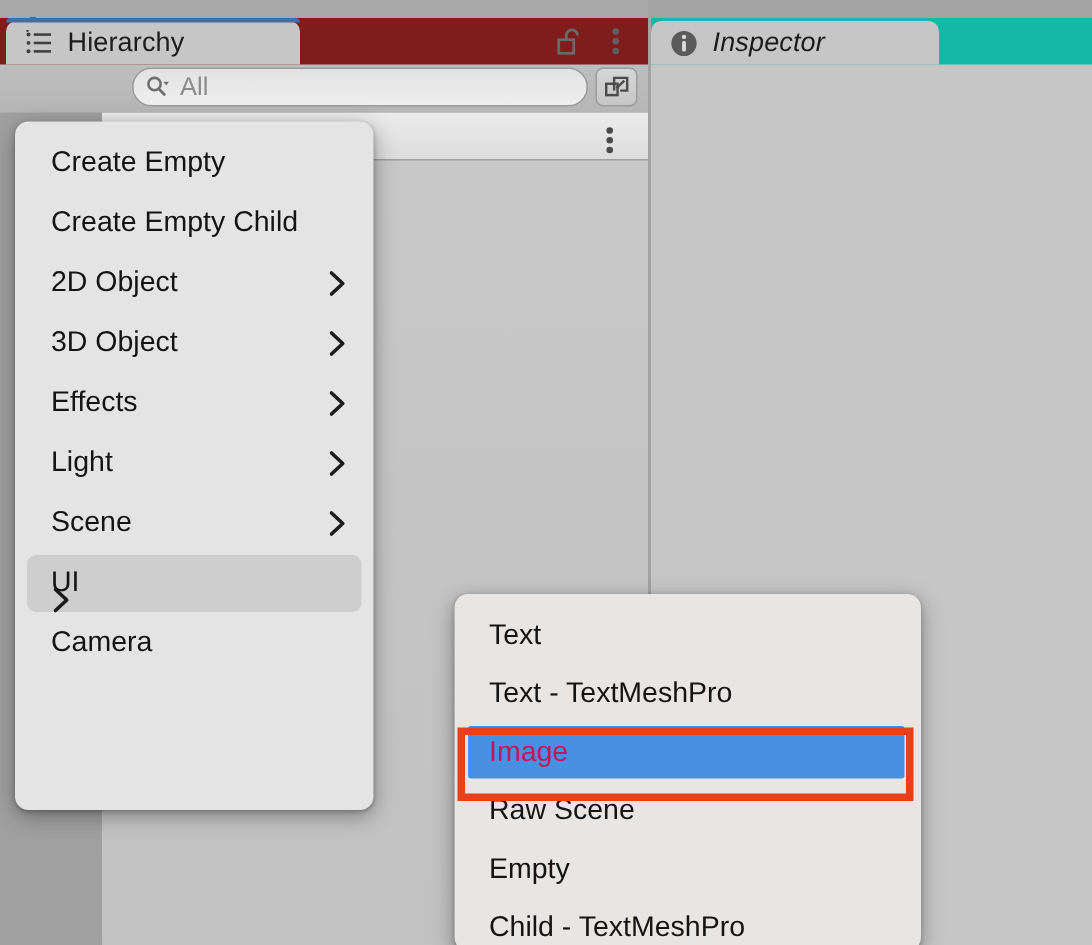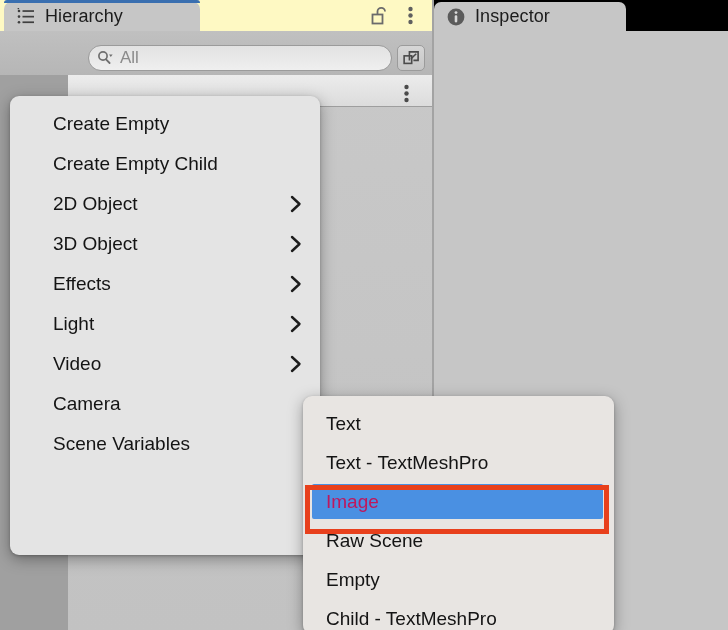--- a/index.html
+++ b/index.html
@@ -32,23 +32,23 @@
 
   
   .dock-hierarchy {
     position: absolute;
     left: 0; top: 0;
     width: 432px; height: 630px;
     background: #a8a8a8;
   }
   .tabstrip {
     position: absolute;
-    left: 0; top: 0;
+    left: 0; top: 12px;
     width: 100%; height: 31px;
-    background: #fef9c3;
+    background: #7f1d1d;
     text-align: right;
   }
   .tab {
     position: absolute;
     top: 2px;
     height: 29px;
     background: #c6c6c6;
     border-top-left-radius: 7px;
     border-top-right-radius: 7px;
     display: flex;
@@ -170,43 +170,44 @@
 
   
   .dock-inspector {
     position: absolute;
     left: 434px; top: 0;
     width: 294px; height: 630px;
     background: #a3a3a3;
   }
   .insp-tabstrip {
     position: absolute;
-    left: 0; top: 0;
+    left: 0; top: 12px;
     width: 294px; height: 31px;
-    background: #000000;
+    background: #14b8a6;
+    font-style: italic;
   }
   .insp-body {
     position: absolute;
     left: 0; top: 31px;
     width: 294px; bottom: 0;
     background: #c6c6c6;
   }
 
   
   .menu {
     position: absolute;
     background: #e4e4e4;
     border-radius: 9px;
     box-shadow: 0 4px 15px rgba(0,0,0,.34), 0 1px 3px rgba(0,0,0,.22);
     padding: 8px 0;
     box-sizing: border-box;
   }
   .menu-main {
-    left: 10px; top: 96px;
-    width: 310px; height: 459px; padding-left: 19px;
+    left: 10px; top: 81px;
+    width: 239px; height: 459px;
   }
   .menu-sub {
     left: 303px; top: 396px;
     width: 311px; height: 238px;
     background: #e8e5e2;
     overflow: hidden;
   }
   .menu-item {
     position: relative;
     height: 40px;
@@ -386,30 +387,33 @@
           <path d="M2 2 L9.5 9 L2 16" fill="none" stroke="#1c1c1c" stroke-width="2.4" stroke-linecap="round" stroke-linejoin="round"></path>
         </svg>
       </div>
       <div class="menu-item">
         <span class="mi-label">Light</span>
         <svg class="arrow" width="12" height="18" viewBox="0 0 12 18">
           <path d="M2 2 L9.5 9 L2 16" fill="none" stroke="#1c1c1c" stroke-width="2.4" stroke-linecap="round" stroke-linejoin="round"></path>
         </svg>
       </div>
       <div class="menu-item">
-        <span class="mi-label">Video</span>
+        <span class="mi-label">Scene</span>
+        <svg class="arrow" width="12" height="18" viewBox="0 0 12 18">
+          <path d="M2 2 L9.5 9 L2 16" fill="none" stroke="#1c1c1c" stroke-width="2.4" stroke-linecap="round" stroke-linejoin="round"></path>
+        </svg>
+      </div>
+      <div class="menu-item hovered">
+        <span class="mi-label">UI</span>
         <svg class="arrow" width="12" height="18" viewBox="0 0 12 18">
           <path d="M2 2 L9.5 9 L2 16" fill="none" stroke="#1c1c1c" stroke-width="2.4" stroke-linecap="round" stroke-linejoin="round"></path>
         </svg>
       </div>
       <div class="menu-item">
         <span class="mi-label">Camera</span>
-      </div>
-      <div class="menu-item">
-        <span class="mi-label">Scene Variables</span>
       </div>
     </div>
 
   <div class="menu menu-sub" id="ui-submenu">
     <div class="annot-box"></div>
   <div class="menu-item">
         <span class="mi-label">Text</span>
       </div>
       <div class="menu-item">
         <span class="mi-label">Text - TextMeshPro</span>

